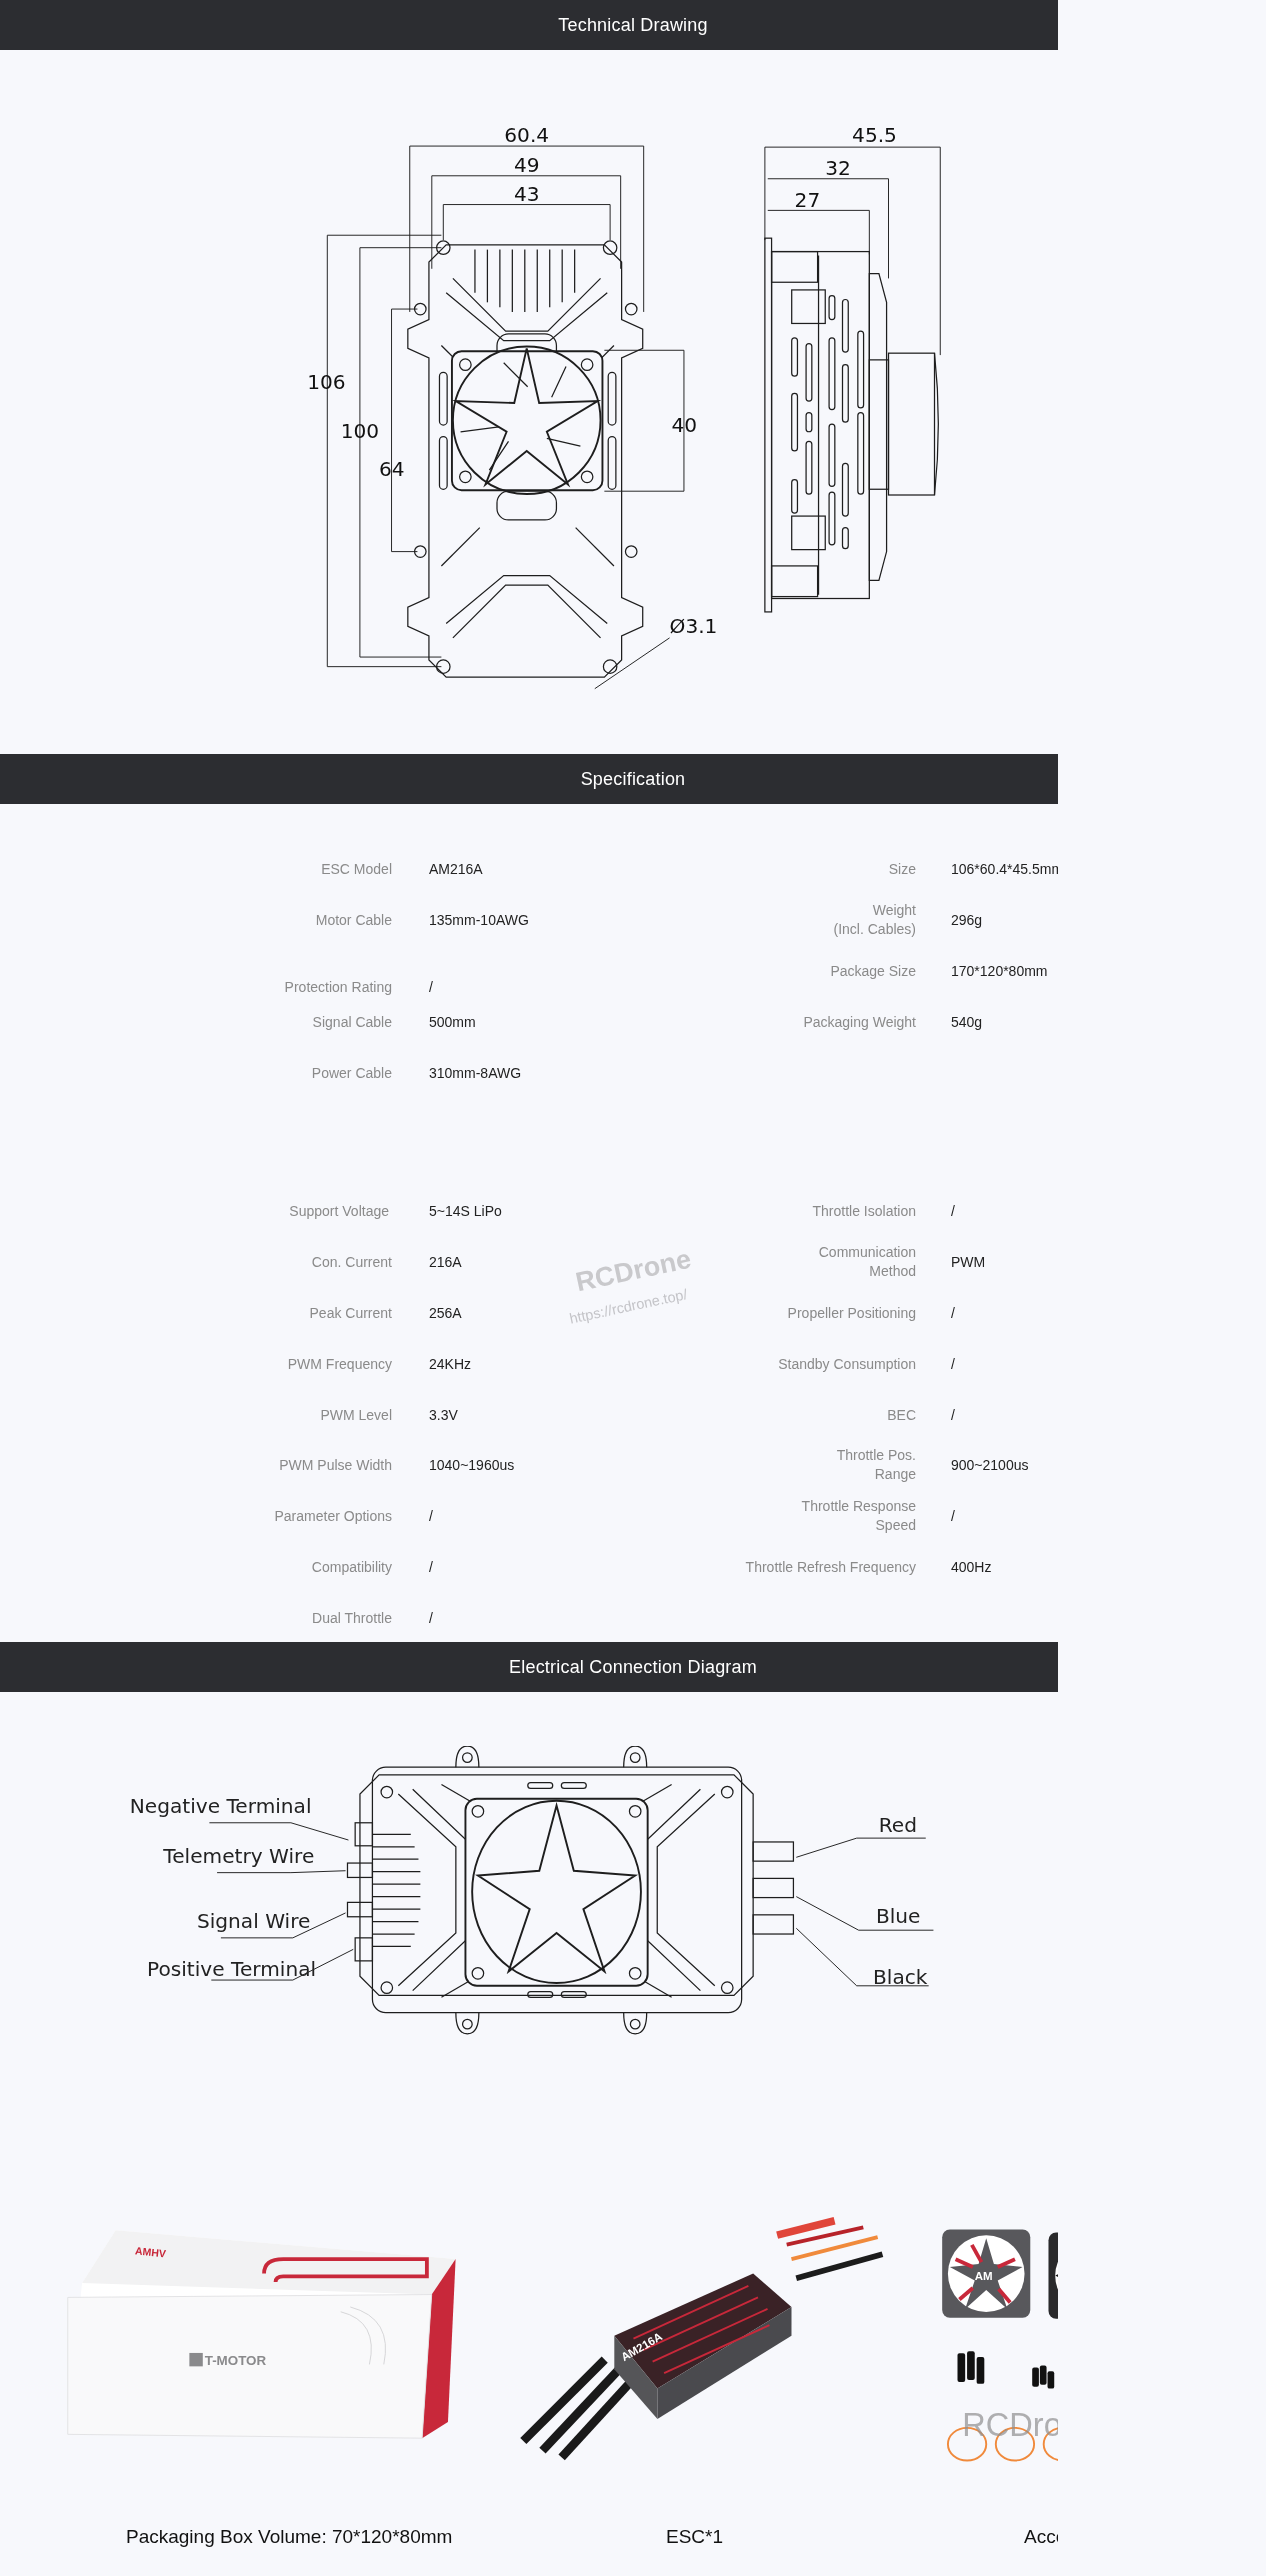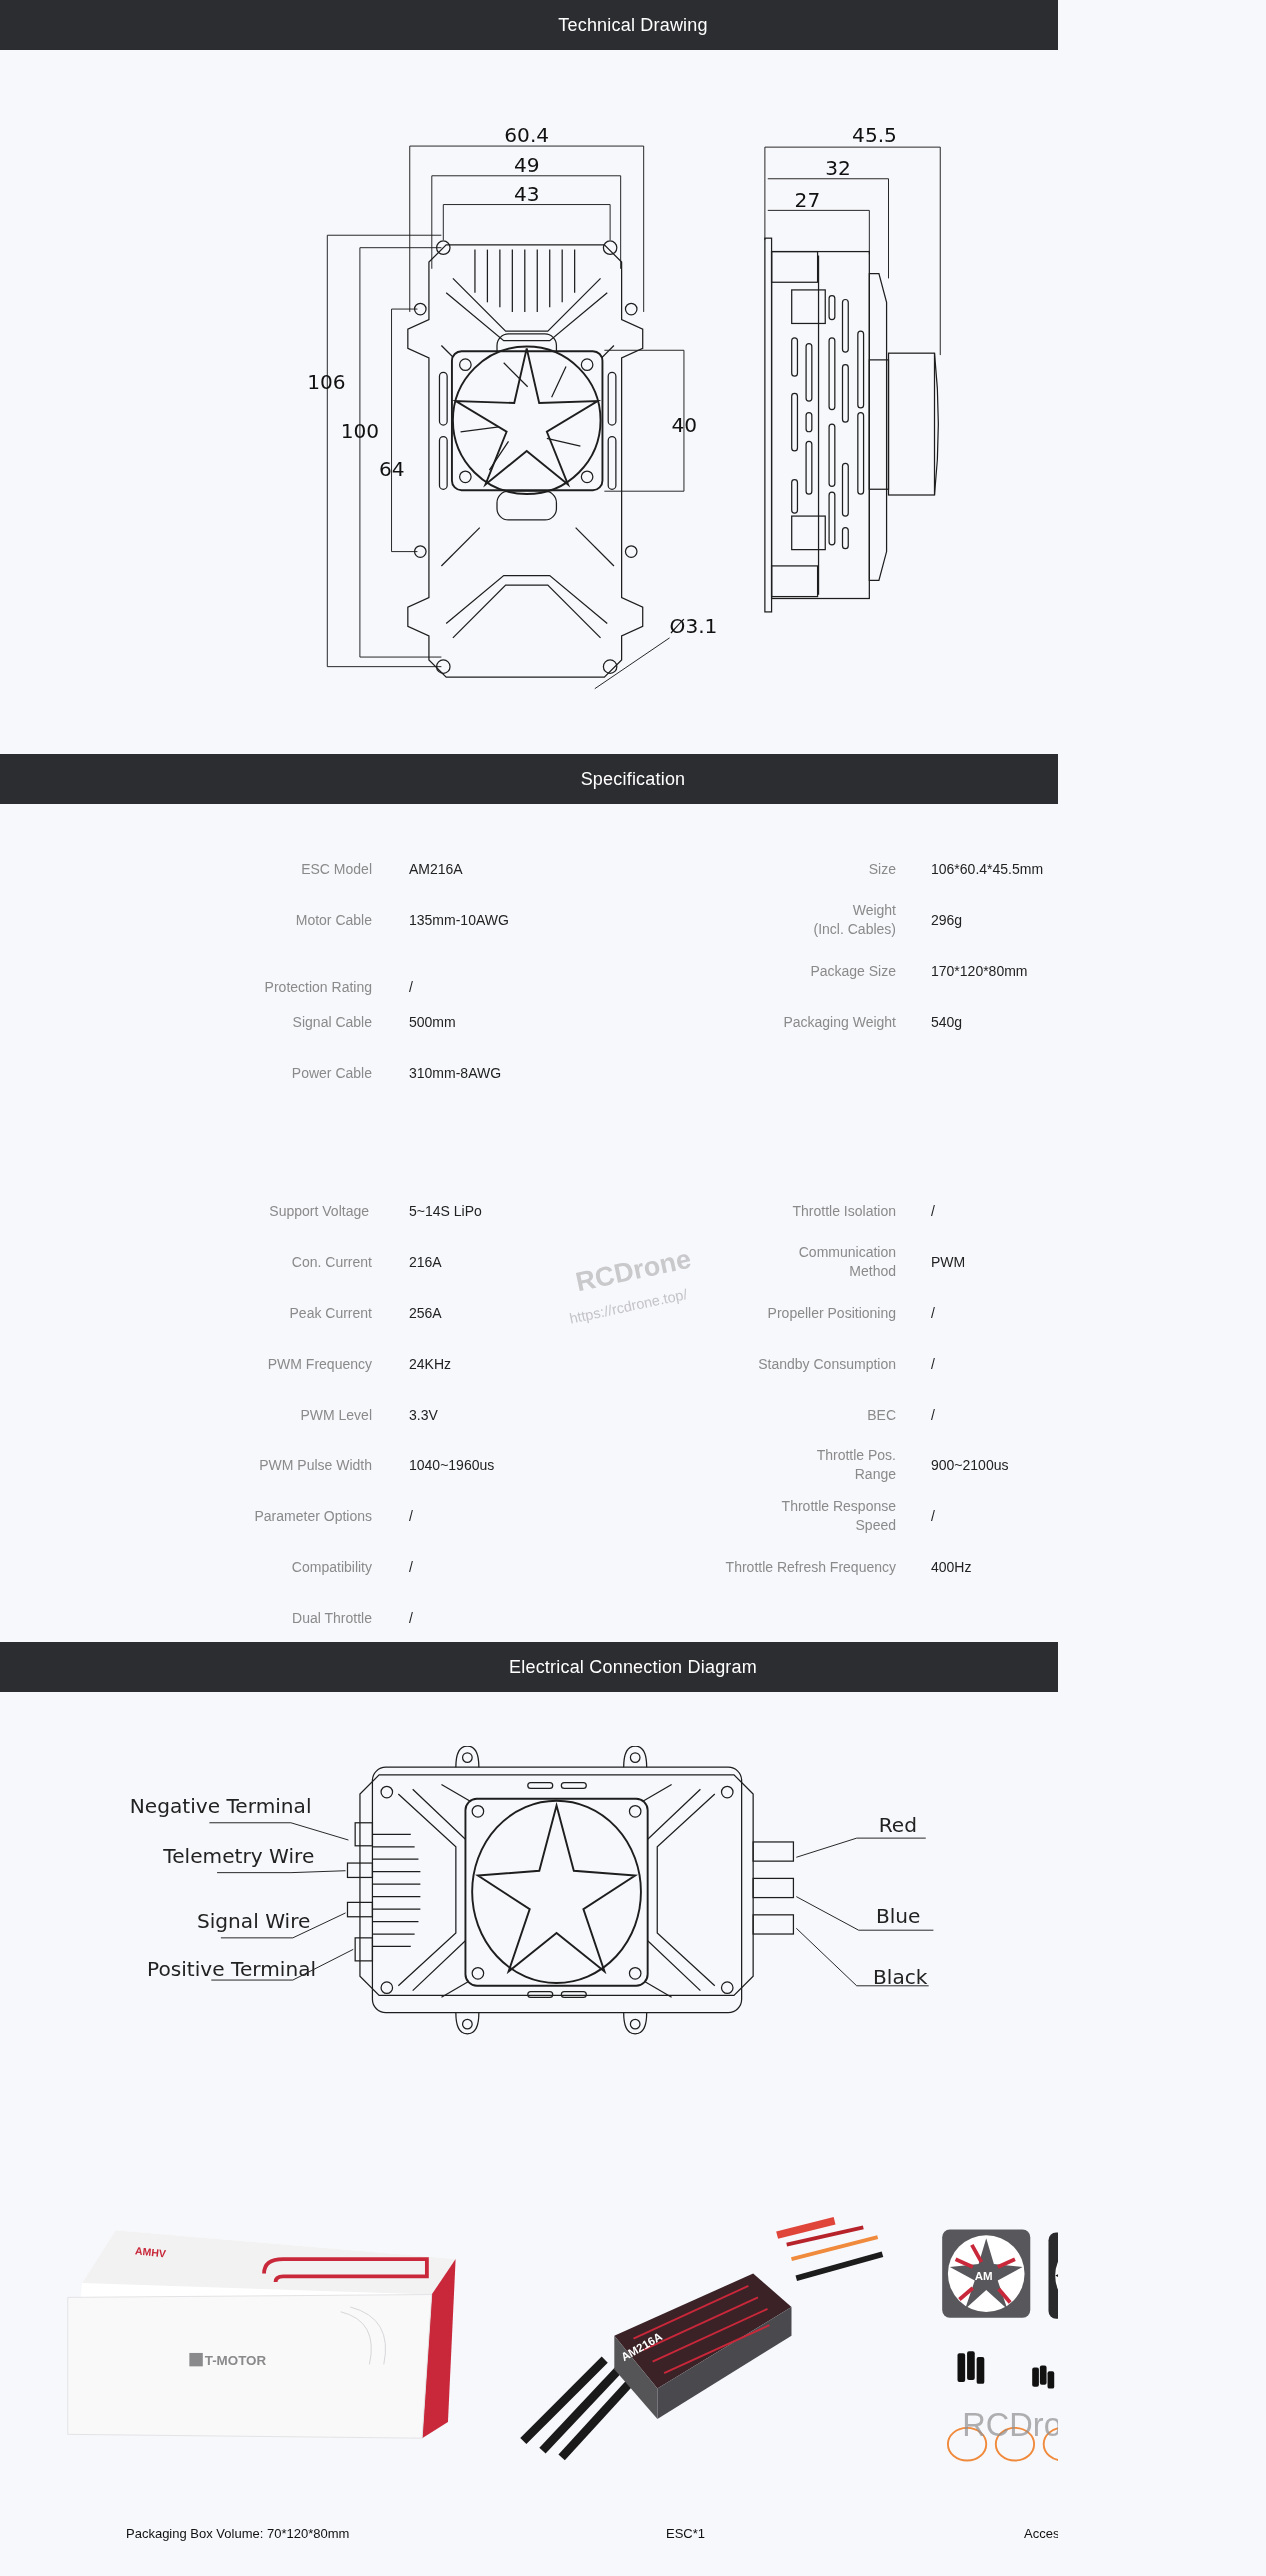--- a/index.html
+++ b/index.html
@@ -11,29 +11,29 @@
   svg { position: absolute; }
   .ln { stroke: #1e1e1e; fill: none; stroke-width: 1.3; }
   .ln2 { stroke: #1e1e1e; fill: none; stroke-width: 2; }
   .dim { stroke: #1e1e1e; fill: none; stroke-width: 1; }
   .dimtxt { font-family: "DejaVu Sans", sans-serif; font-size: 21px; fill: #111; }
   .lbltxt { font-family: "DejaVu Sans", sans-serif; font-size: 21px; fill: #222; }
 
   .spec { position: absolute; left: 0; width: 1266px; }
   .k { position: absolute; width: 288px; text-align: right; color: #8a8a8a; font-size: 14px; line-height: 19px; }
   .v { position: absolute; color: #222; font-size: 14px; line-height: 19px; white-space: nowrap; }
-  .cell { position: absolute; height: 42px; }
+  .cell { position: absolute; height: 42px; margin-left: 20px; }
   .cell .k { top: 50%; transform: translateY(-50%); }
   .cell .v { top: 50%; transform: translateY(-50%); }
 
   .wm1 { position: absolute; color: #c9c9cc; font-size: 27px; font-weight: bold; transform: rotate(-12deg); transform-origin: left top; }
   .wm2 { position: absolute; color: #c4c4c8; font-size: 14.4px; transform: rotate(-12deg); transform-origin: left top; }
 
   .pk-img { position: absolute; }
-  .pk-cap { position: absolute; font-size: 13px; color: #111; white-space: nowrap; }
+  .pk-cap { position: absolute; font-size: 19px; color: #111; white-space: nowrap; }
   .pk-wm { position: absolute; color: #9a9a9a; font-size: 18px; font-weight: bold; white-space: nowrap; }
 </style>
 </head>
 <body>
 
 <div class="page">
 
   <div class="bar" style="top:0;">
     <span>Technical Drawing</span>
   </div>

